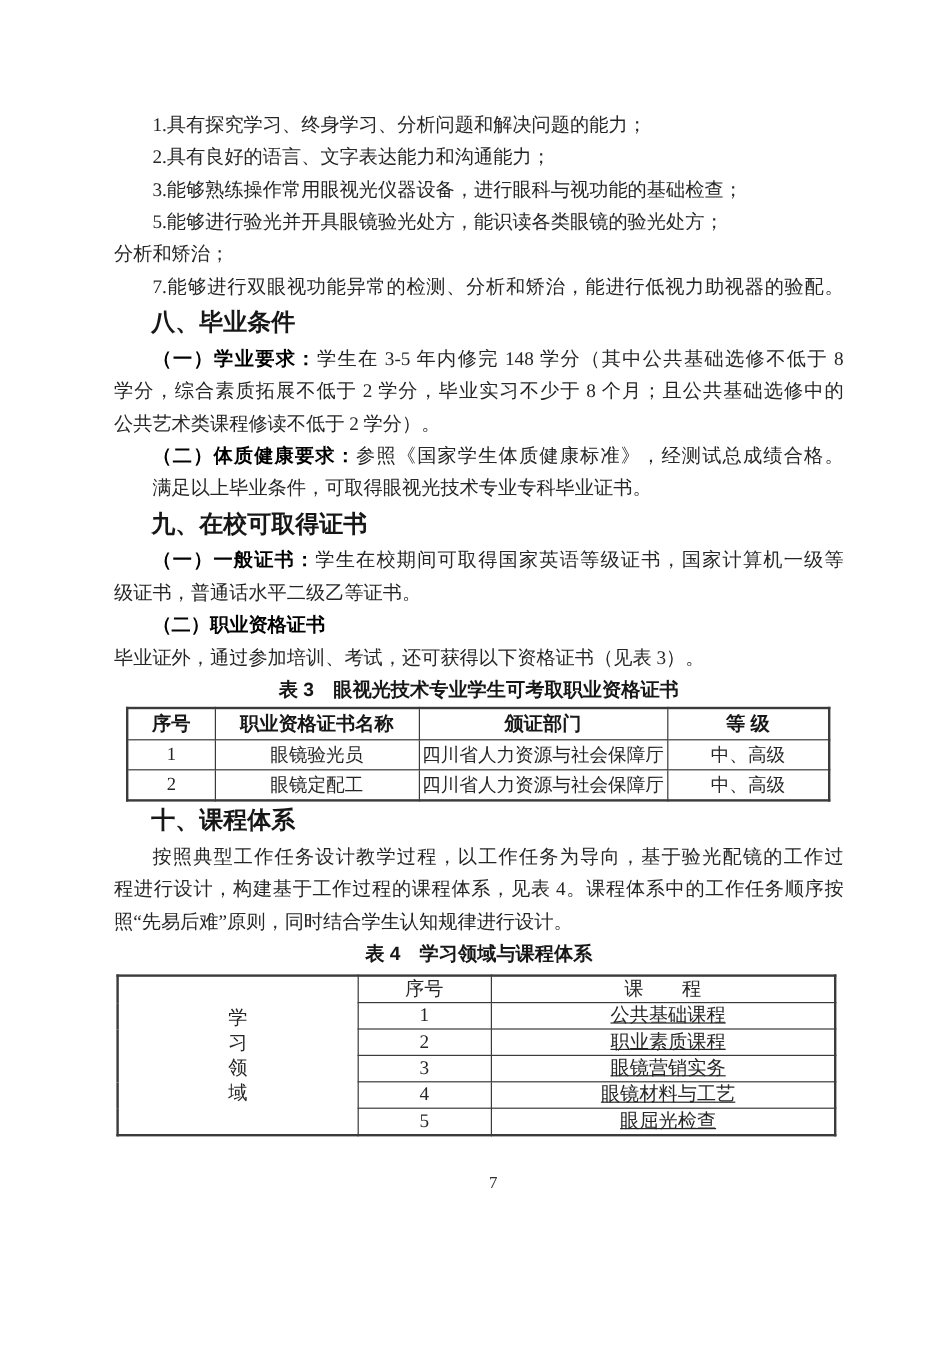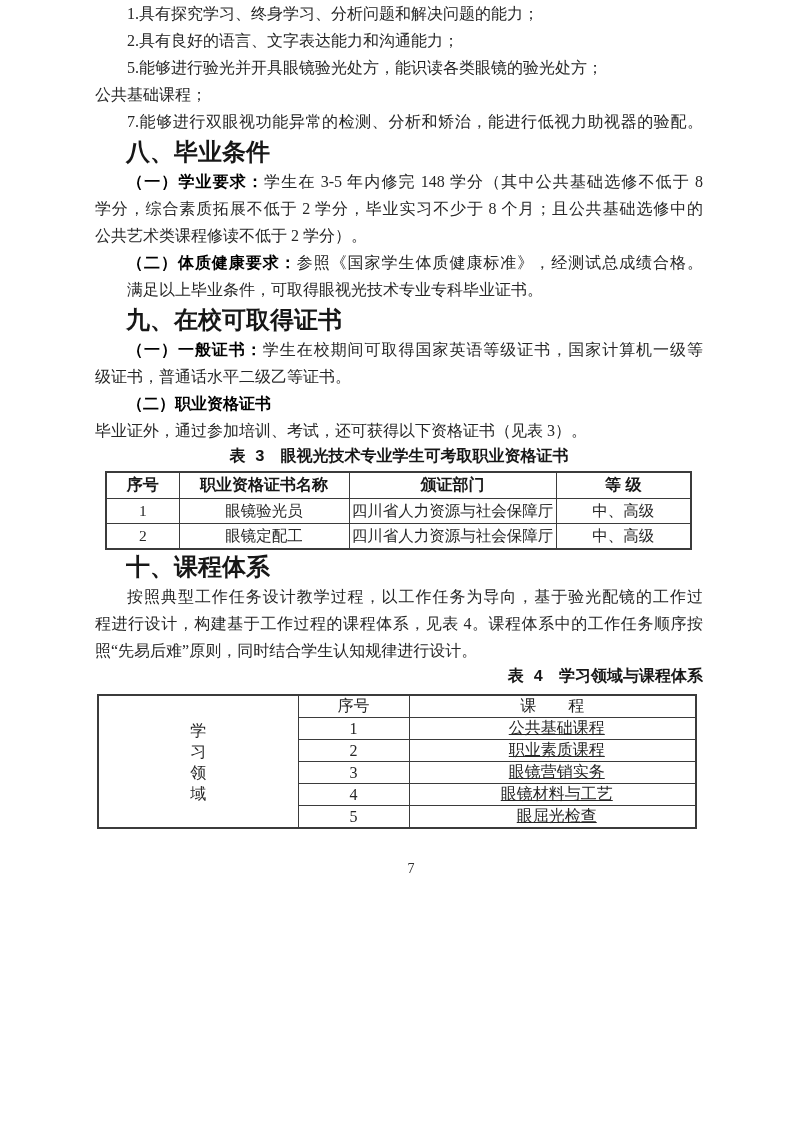--- a/index.html
+++ b/index.html
@@ -7,52 +7,53 @@
     position:relative;
     width:793px; height:1122px;
     background:#ffffff;
     overflow:hidden;
     font-family:"Liberation Serif","DejaVu Serif",serif;
     color:#262626;
   }
   .content {
     position:absolute; left:95px; top:0;
     width:608px;
+    padding-top:91px;
   }
   .line {
     font-size:16px;
     line-height:27px;
     white-space:normal;
   }
   .line.li   { text-indent:32px; }
   .line.cont { text-indent:0; }
   .line.fill { text-align:justify; text-align-last:justify; }
   .line.h {
     font-family:"Liberation Sans","DejaVu Sans",sans-serif;
     font-weight:700;
-    font-size:24px;
+    font-size:20px;
     line-height:33px;
     text-indent:31px;
     color:#171717;
     text-align-last:auto;
   }
   b.lead {
     font-family:"Liberation Sans","DejaVu Sans",sans-serif;
     font-weight:700;
     color:#000000;
   }
   .cap {
-    font-family:Liberation Mono, monospace;
+    font-family:Liberation Sans, sans-serif;
     font-weight:700;
     font-size:16px;
     line-height:27px;
     text-align:center;
     color:#171717;
   }
-  .cap4 { margin-bottom:3px;text-align:right; }
+  .cap4 { margin-bottom:3px; }
 
   table { border-collapse:collapse; table-layout:fixed; }
   #table3 {
     width:585px; margin-left:10px;
     border:2px solid #3b3b3b;
   }
   #table3 th, #table3 td {
     border:1px solid #3b3b3b;
     text-align:center;
     vertical-align:middle;
@@ -102,22 +103,23 @@
 </style>
 </head>
 <body>
 
 <div class="page">
   <div class="content">
 
     <div id="flowA">
         <div class="line li"><span>1.具有探究学习、终身学习、分析问题和解决问题的能力；</span></div>
         <div class="line li"><span>2.具有良好的语言、文字表达能力和沟通能力；</span></div>
+        <div class="line li"><span>3.能够熟练操作常用眼视光仪器设备，进行眼科与视功能的基础检查；</span></div>
         <div class="line li"><span>5.能够进行验光并开具眼镜验光处方，能识读各类眼镜的验光处方；</span></div>
-        <div class="line cont"><span>公共基础课程；</span></div>
+        <div class="line cont"><span>分析和矫治；</span></div>
         <div class="line li fill"><span>7.能够进行双眼视功能异常的检测、分析和矫治，能进行低视力助视器的验配。</span></div>
         <div class="line h"><span>八、毕业条件</span></div>
         <div class="line li fill"><b class="lead">（一）学业要求：</b><span>学生在 3-5 年内修完 148 学分（其中公共基础选修不低于 8</span></div>
         <div class="line cont fill"><span>学分，综合素质拓展不低于 2 学分，毕业实习不少于 8 个月；且公共基础选修中的</span></div>
         <div class="line cont"><span>公共艺术类课程修读不低于 2 学分）。</span></div>
         <div class="line li fill"><b class="lead">（二）体质健康要求：</b><span>参照《国家学生体质健康标准》，经测试总成绩合格。</span></div>
         <div class="line li"><span>满足以上毕业条件，可取得眼视光技术专业专科毕业证书。</span></div>
         <div class="line h"><span>九、在校可取得证书</span></div>
         <div class="line li fill"><b class="lead">（一）一般证书：</b><span>学生在校期间可取得国家英语等级证书，国家计算机一级等</span></div>
         <div class="line cont"><span>级证书，普通话水平二级乙等证书。</span></div>

